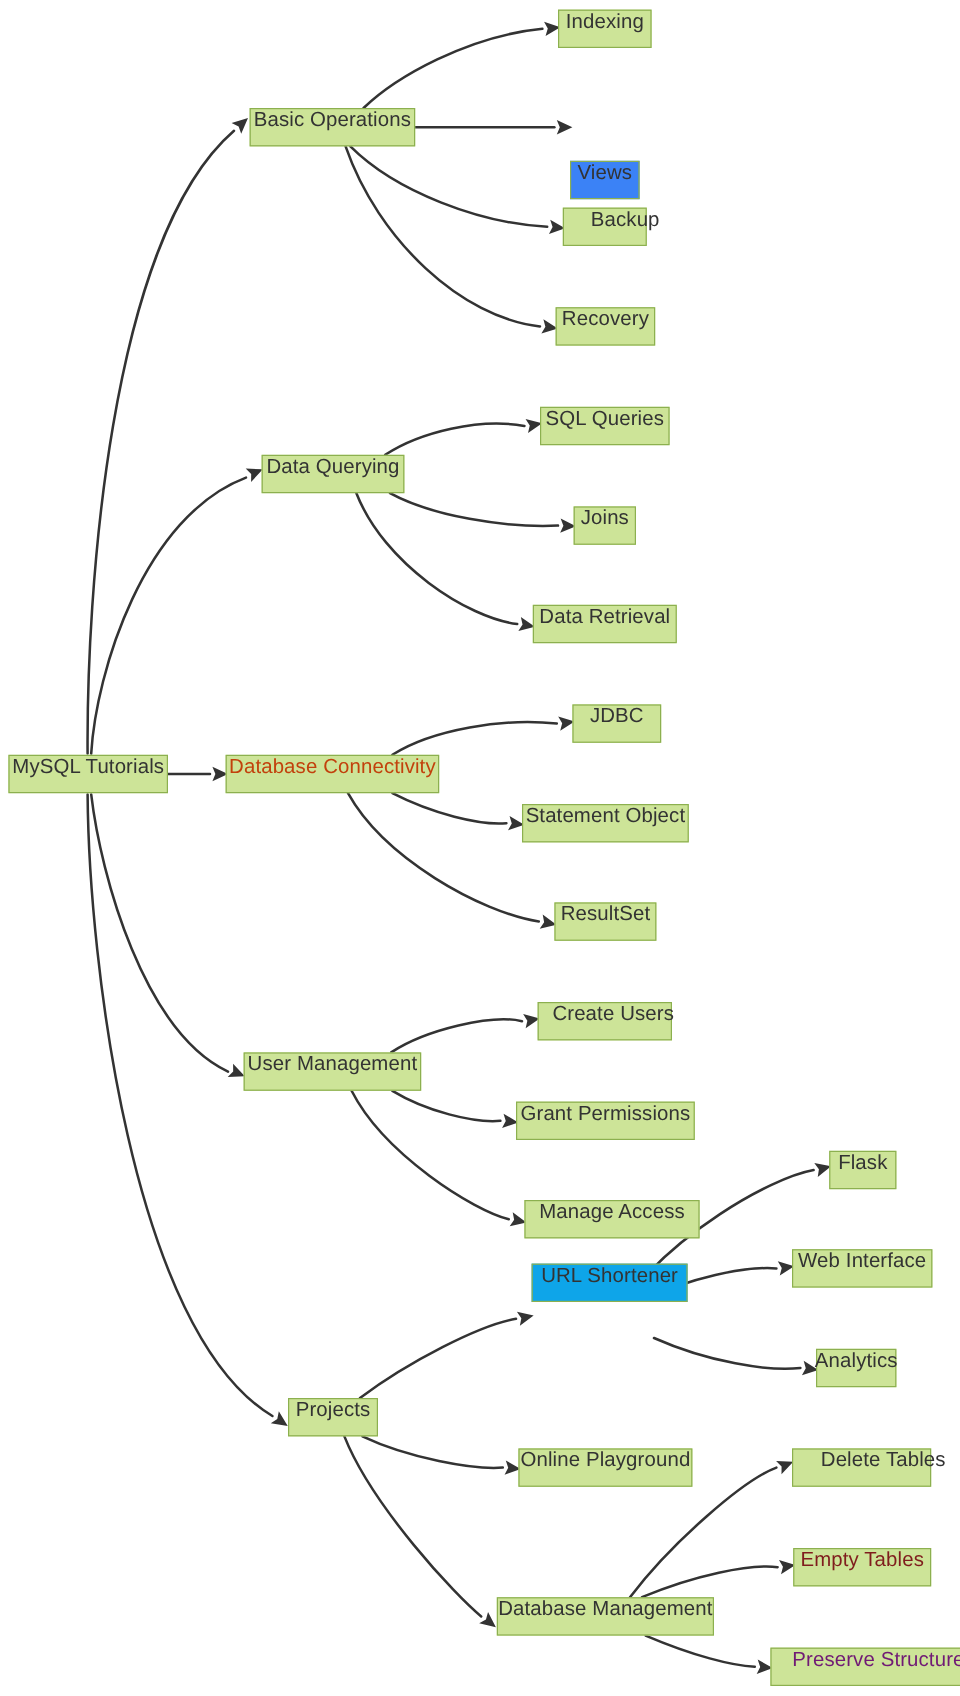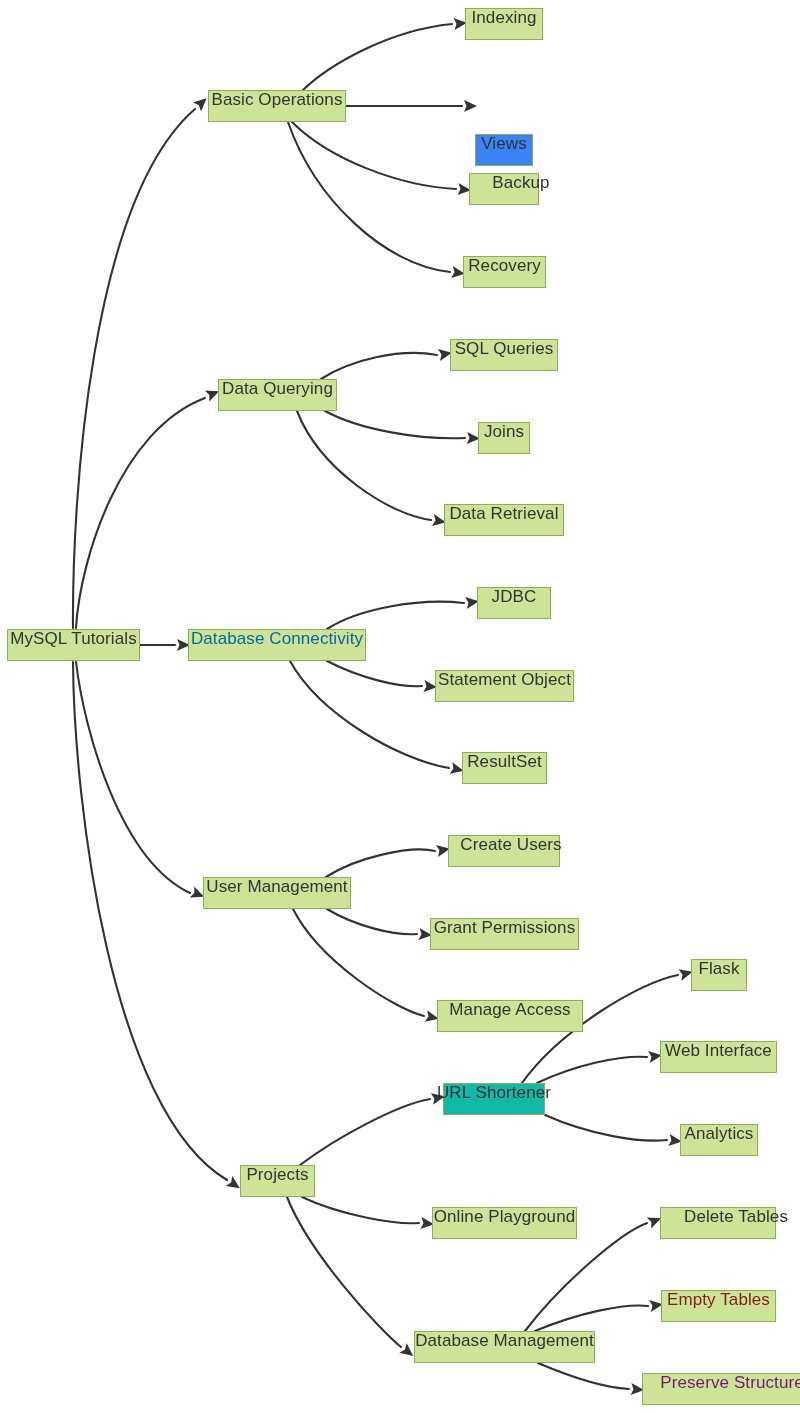--- a/index.html
+++ b/index.html
@@ -148,21 +148,21 @@
       </div>
       <div class="node" style="left: 450px; top: 339px; width: 108px; height: 32px; background: rgb(205, 228, 152); border-color: rgb(140, 176, 79); color: rgb(51, 51, 51);">
         <span class="node-label">SQL Queries</span>
       </div>
       <div class="node" style="left: 478px; top: 422px; width: 52px; height: 32px; background: rgb(205, 228, 152); border-color: rgb(140, 176, 79); color: rgb(51, 51, 51);">
         <span class="node-label">Joins</span>
       </div>
       <div class="node" style="left: 444px; top: 504px; width: 120px; height: 32px; background: rgb(205, 228, 152); border-color: rgb(140, 176, 79); color: rgb(51, 51, 51);">
         <span class="node-label">Data Retrieval</span>
       </div>
-      <div class="node" style="left: 188px; top: 629px; width: 178px; height: 32px; background: rgb(205, 228, 152); border-color: rgb(140, 176, 79); color: #0369a1;">
+      <div class="node" style="left: 188px; top: 629px; width: 178px; height: 32px; background: rgb(205, 228, 152); border-color: rgb(140, 176, 79); color: #c2410c;">
         <span class="node-label">Database Connectivity</span>
       </div>
       <div class="node" style="left: 477px; top: 587px; width: 74px; height: 32px; background: rgb(205, 228, 152); border-color: rgb(140, 176, 79); color: rgb(51, 51, 51);">
         <span class="node-label">JDBC</span>
       </div>
       <div class="node" style="left: 435px; top: 670px; width: 139px; height: 32px; background: rgb(205, 228, 152); border-color: rgb(140, 176, 79); color: rgb(51, 51, 51);">
         <span class="node-label">Statement Object</span>
       </div>
       <div class="node" style="left: 462px; top: 752px; width: 85px; height: 32px; background: rgb(205, 228, 152); border-color: rgb(140, 176, 79); color: rgb(51, 51, 51);">
         <span class="node-label">ResultSet</span>
@@ -175,30 +175,30 @@
       </div>
       <div class="node" style="left: 430px; top: 918px; width: 149px; height: 32px; background: rgb(205, 228, 152); border-color: rgb(140, 176, 79); color: rgb(51, 51, 51);">
         <span class="node-label">Grant Permissions</span>
       </div>
       <div class="node" style="left: 437px; top: 1000px; width: 146px; height: 32px; background: rgb(205, 228, 152); border-color: rgb(140, 176, 79); color: rgb(51, 51, 51);">
         <span class="node-label">Manage Access</span>
       </div>
       <div class="node" style="left: 240px; top: 1165px; width: 75px; height: 32px; background: rgb(205, 228, 152); border-color: rgb(140, 176, 79); color: rgb(51, 51, 51);">
         <span class="node-label">Projects</span>
       </div>
-      <div class="node" style="left: 443px; top: 1083px; width: 102px; height: 32px; background: #14b8a6; border-color: rgb(140, 176, 79); color: rgb(51, 51, 51);">
+      <div class="node" style="left: 443px; top: 1053px; width: 130px; height: 32px; background: #0ea5e9; border-color: rgb(140, 176, 79); color: rgb(51, 51, 51);">
         <span class="node-label">URL Shortener</span>
       </div>
       <div class="node" style="left: 691px; top: 959px; width: 56px; height: 32px; background: rgb(205, 228, 152); border-color: rgb(140, 176, 79); color: rgb(51, 51, 51);">
         <span class="node-label">Flask</span>
       </div>
       <div class="node" style="left: 660px; top: 1041px; width: 117px; height: 32px; background: rgb(205, 228, 152); border-color: rgb(140, 176, 79); color: rgb(51, 51, 51);">
         <span class="node-label">Web Interface</span>
       </div>
-      <div class="node" style="left: 680px; top: 1124px; width: 78px; height: 32px; background: rgb(205, 228, 152); border-color: rgb(140, 176, 79); color: rgb(51, 51, 51);">
+      <div class="node" style="left: 680px; top: 1124px; width: 67px; height: 32px; background: rgb(205, 228, 152); border-color: rgb(140, 176, 79); color: rgb(51, 51, 51);">
         <span class="node-label">Analytics</span>
       </div>
       <div class="node" style="left: 414px; top: 1331px; width: 181px; height: 32px; background: rgb(205, 228, 152); border-color: rgb(140, 176, 79); color: rgb(51, 51, 51);">
         <span class="node-label">Database Management</span>
       </div>
       <div class="node" style="left: 432px; top: 1207px; width: 145px; height: 32px; background: rgb(205, 228, 152); border-color: rgb(140, 176, 79); color: rgb(51, 51, 51);">
         <span class="node-label">Online Playground</span>
       </div>
       <div class="node" style="left: 660px; top: 1207px; width: 116px; height: 32px; background: rgb(205, 228, 152); border-color: rgb(140, 176, 79); color: rgb(51, 51, 51); padding-left: 36px;">
         <span class="node-label">Delete Tables</span>

